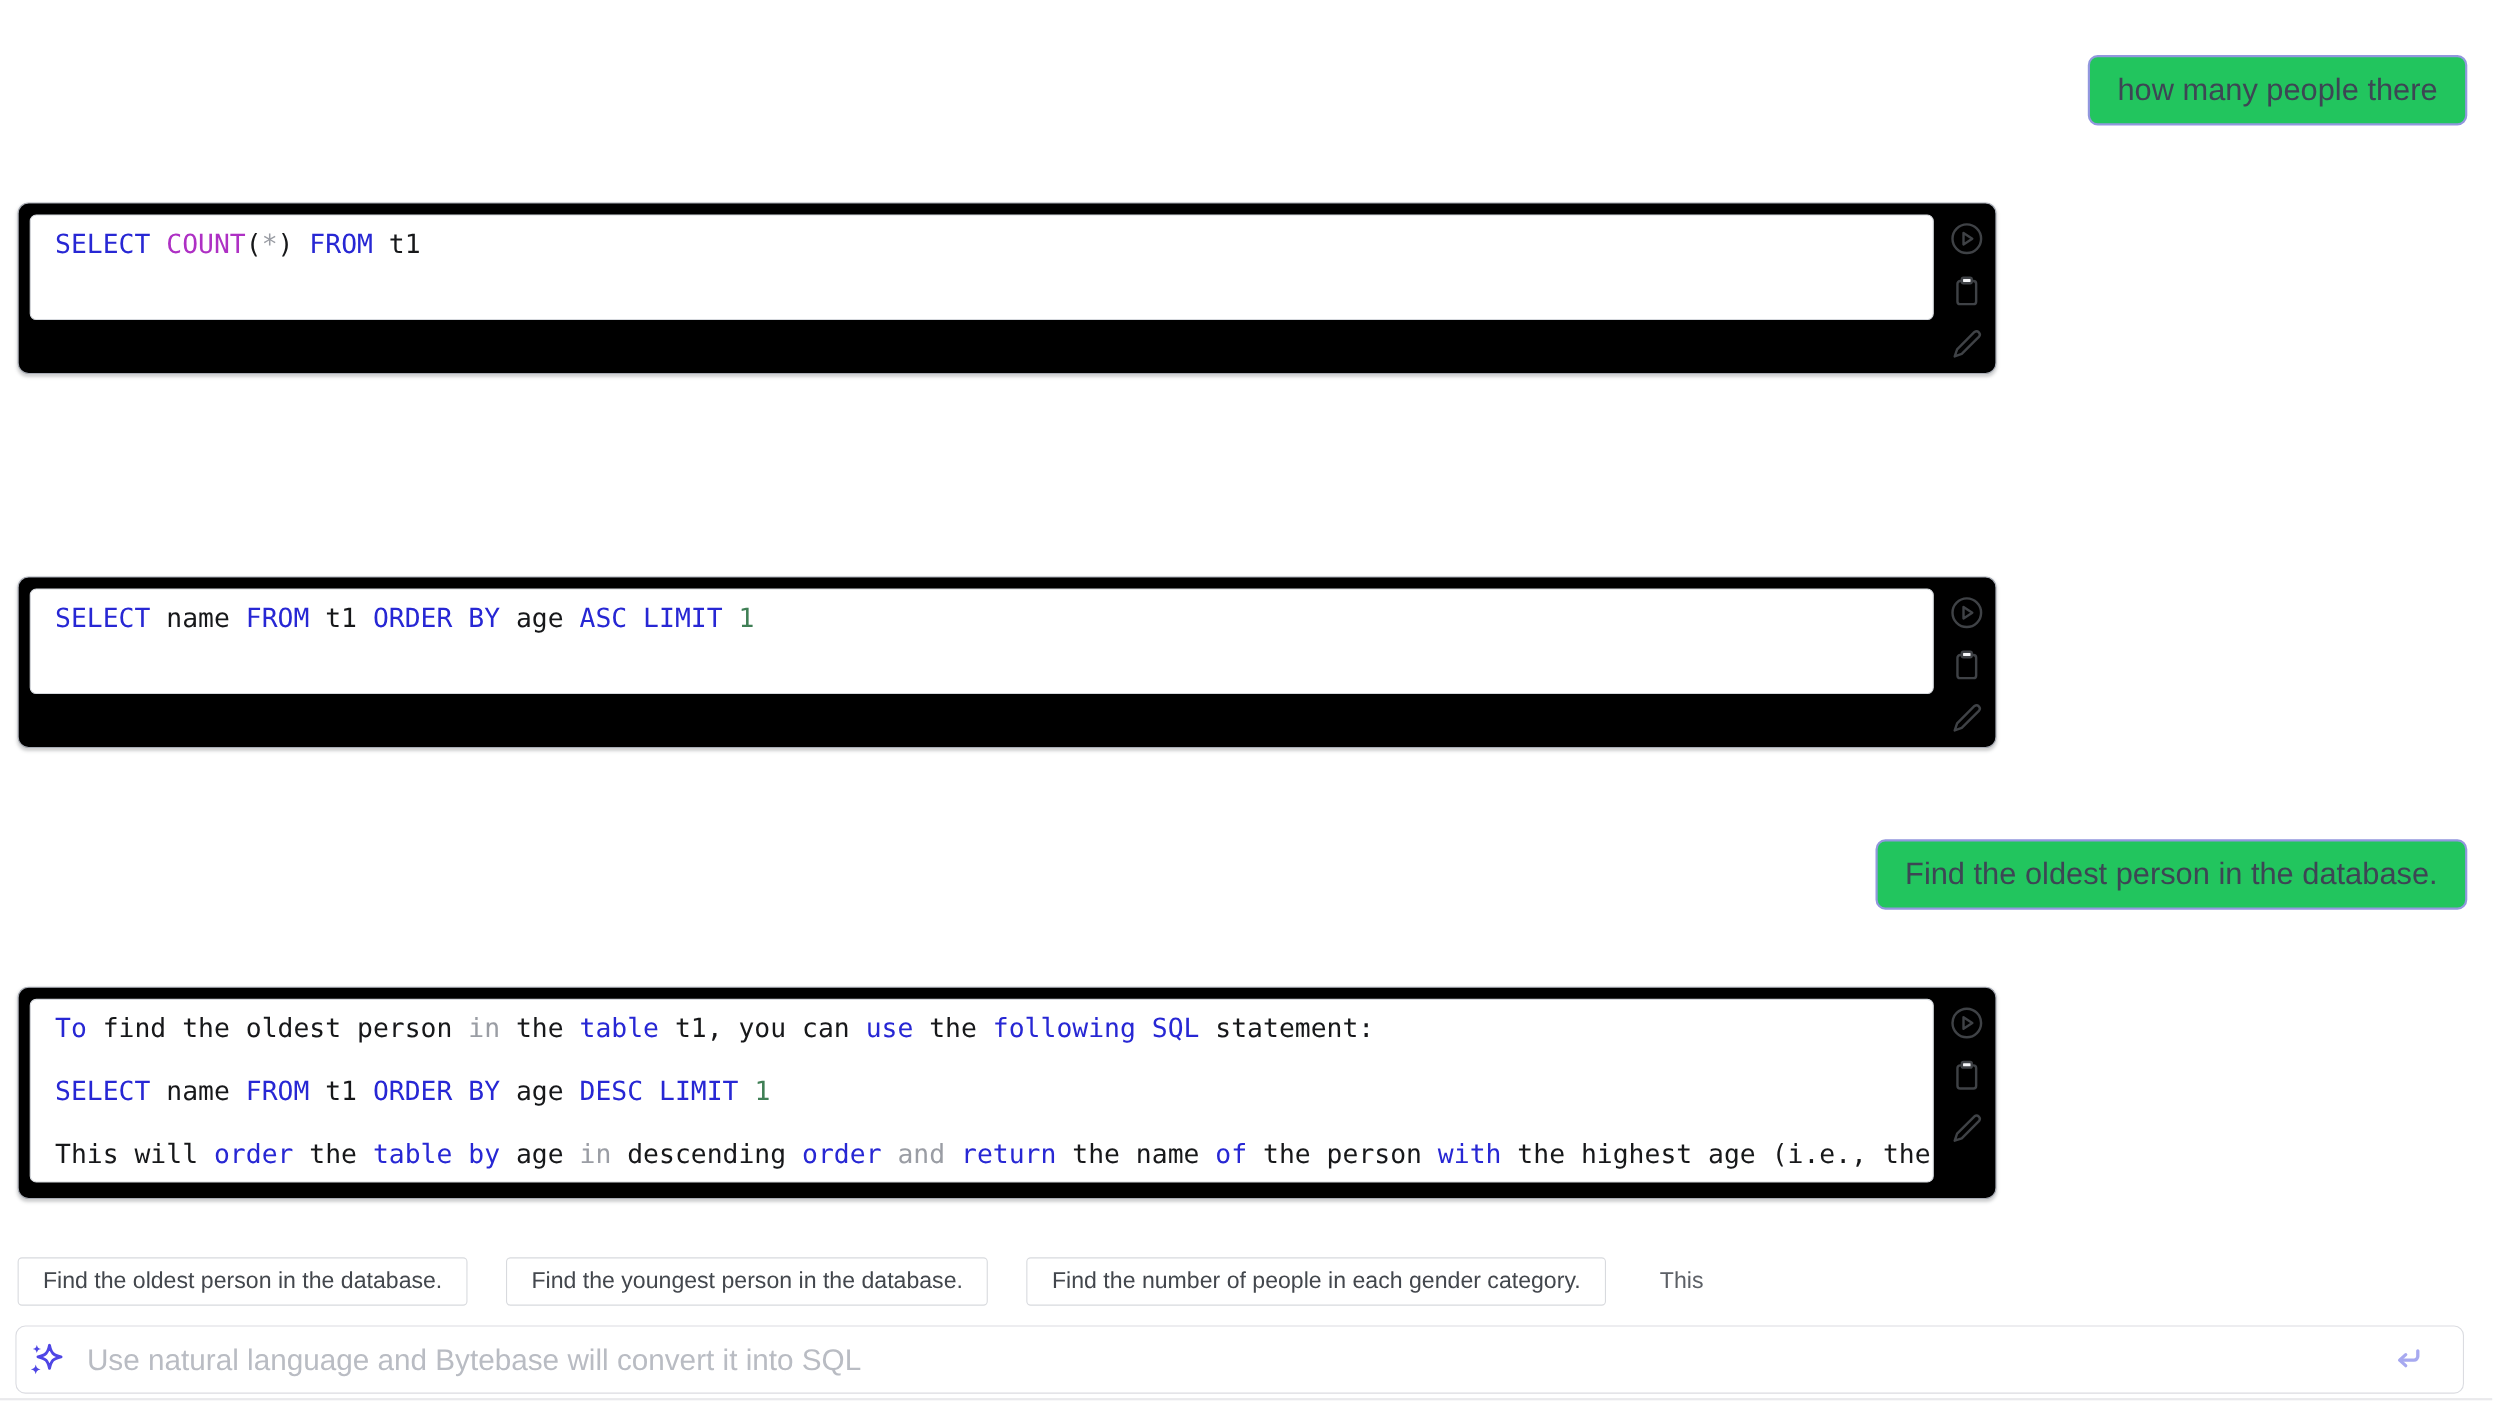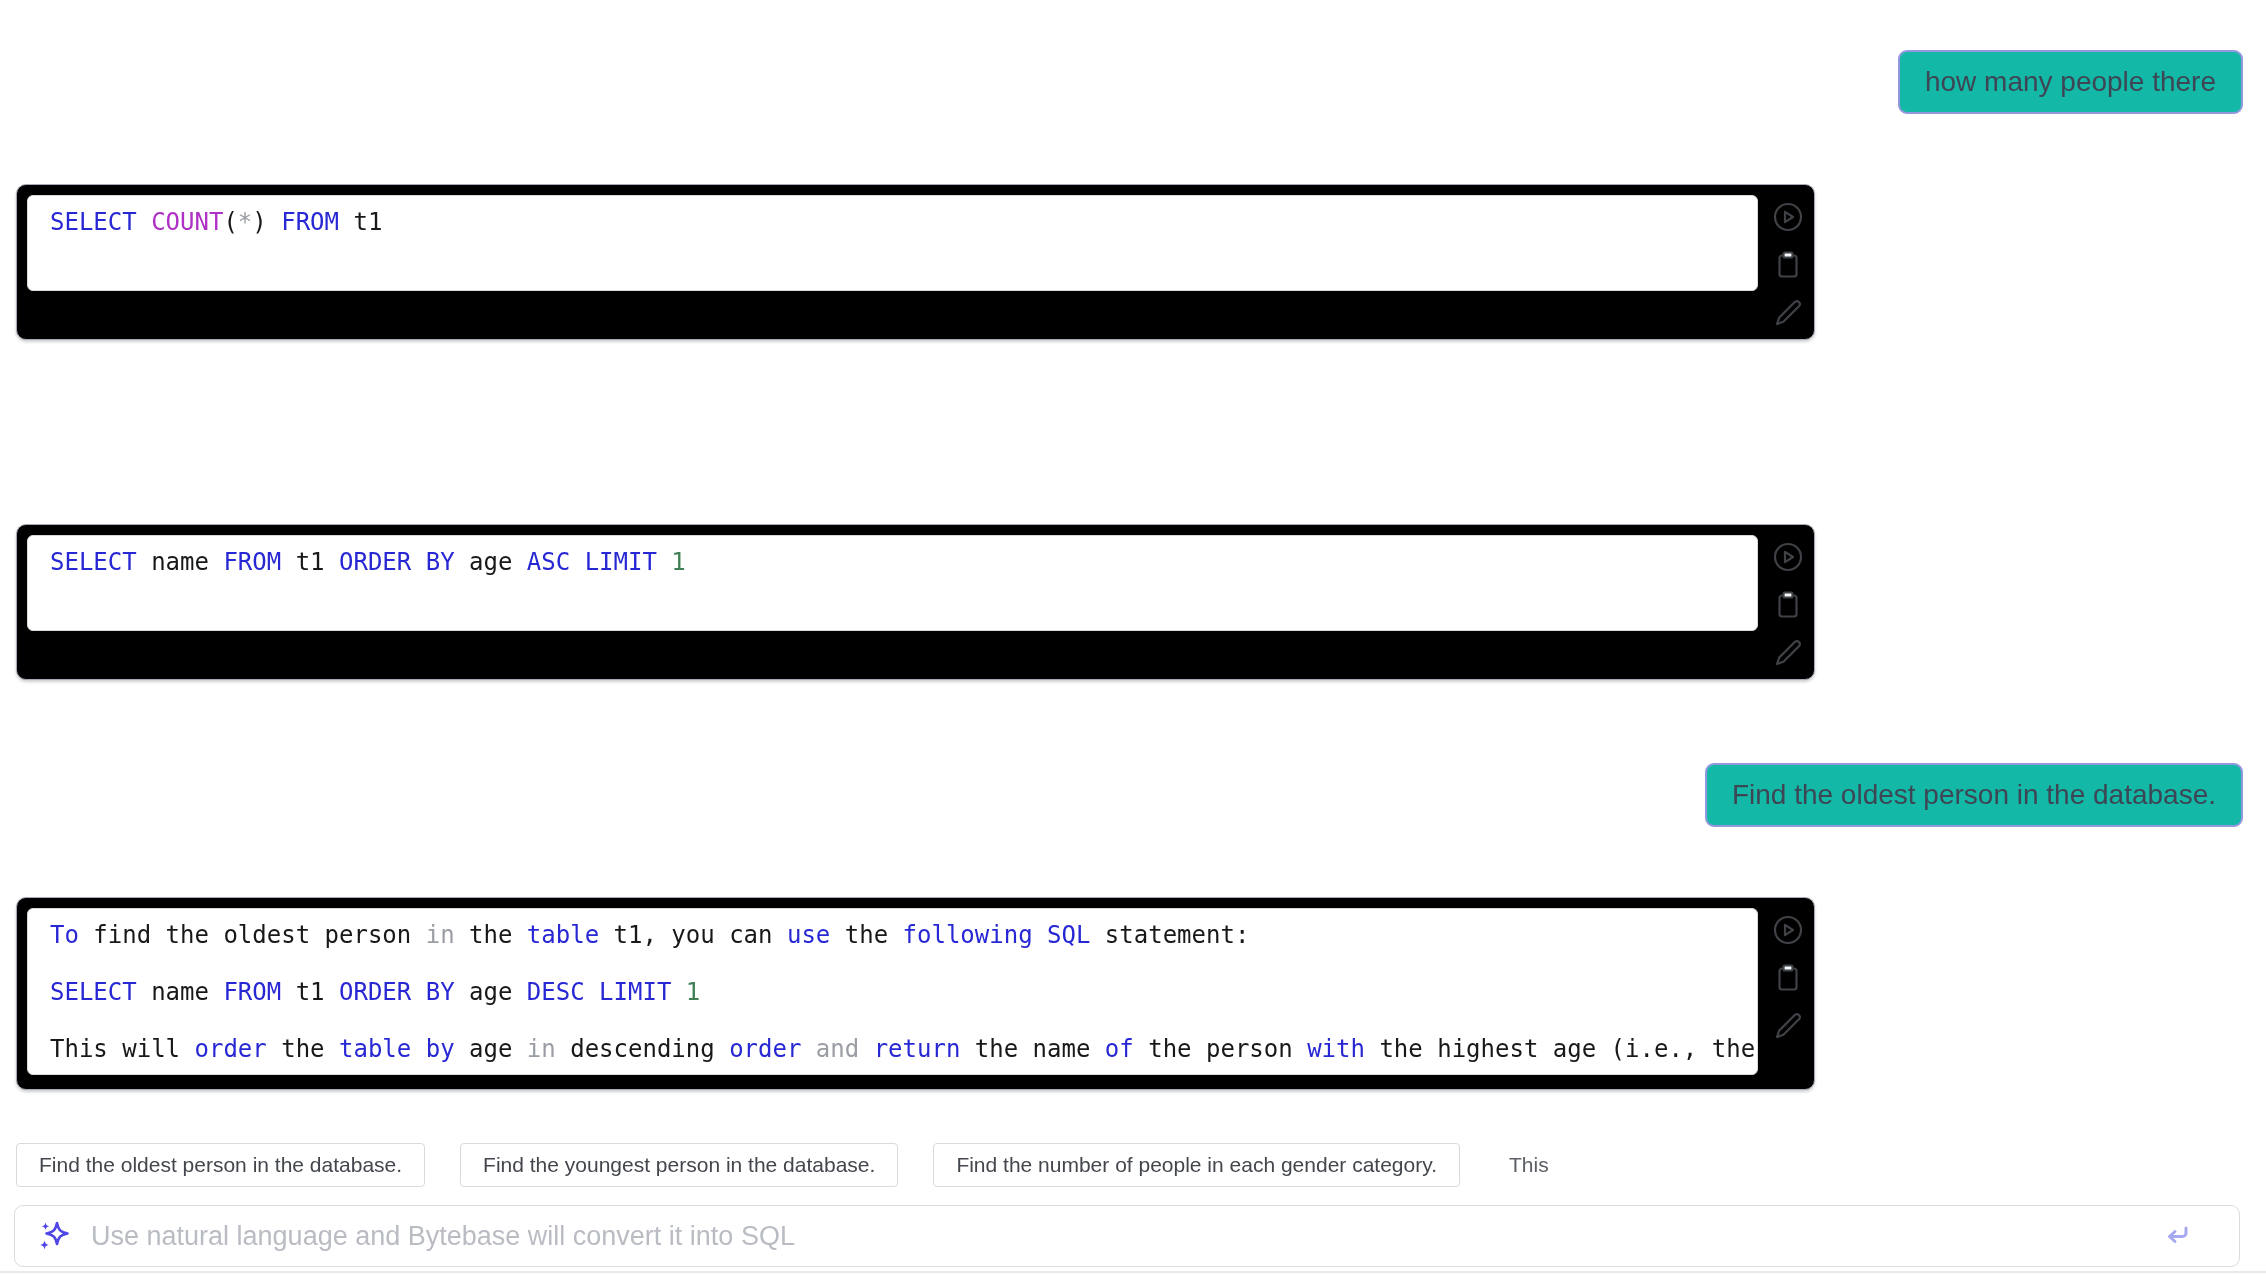--- a/index.html
+++ b/index.html
@@ -1,21 +1,21 @@
 <!DOCTYPE html>
 <html><head>
 <meta charset="utf-8">
 <style>
   html,body{margin:0;padding:0;background:#fff;}
   #page{position:relative;width:2266px;height:1274px;background:#ffffff;overflow:hidden;
         font-family:"Liberation Sans","DejaVu Sans",sans-serif;}
 
   
   .bubble{position:absolute;right:23px;height:60px;line-height:60px;white-space:nowrap;
-          padding:0 25px;background:#14b8a6;border:2px solid #9297de;border-radius:9px;
+          padding:0 25px;background:#22c55e;border:2px solid #9297de;border-radius:9px;
           color:#3d4654;font-size:28px;}
 
   
   .sqlblock{position:absolute;left:16px;width:1799px;background:#000000;
             border:1.5px solid #a8acb5;border-radius:10px;box-sizing:border-box;
             box-shadow:0 2px 3px rgba(60,64,67,.25);}
   .codearea{position:absolute;left:10px;top:10px;right:56px;background:#ffffff;
             border:1px solid #d6d9de;border-radius:6px;box-sizing:border-box;
             padding:8px 0 0 22px;overflow:hidden;}
   .codeline{height:36px;line-height:36px;margin-bottom:21px;white-space:pre;overflow:hidden;
@@ -38,21 +38,21 @@
   .chip{height:44px;line-height:40px;box-sizing:border-box;background:#fff;
         border:1.5px solid #d8dade;border-radius:4px;padding:0 22px;margin-right:35px;
         font-size:21px;color:#43474d;white-space:nowrap;cursor:pointer;}
   .chip3{margin-right:39px;}
   .more{font-size:21px;color:#5c6066;background:none;border:none;padding:0 10px;cursor:pointer;
         font-family:inherit;}
 
   
   .composer{position:absolute;left:14px;top:1205px;width:2226px;height:62px;box-sizing:border-box;
             border:1.5px solid #dbdce1;border-radius:9px;background:#fff;
-            display:flex;align-items:center;padding:0 20px;}
+            display:flex;align-items:center;padding:0 8px;}
   .composer .sparkle{flex:0 0 auto;margin-right:14px;display:flex;}
   .composer input{flex:1 1 auto;border:none;outline:none;font-size:27px;
                   font-family:inherit;color:#3d4654;background:transparent;}
   .composer input::placeholder{color:#b9bcc3;opacity:1;}
   .enterbtn{flex:0 0 auto;background:none;border:none;padding:0;margin-right:22px;cursor:pointer;display:flex;}
 
   .bottom-divider{position:absolute;left:0;right:0;top:1271px;height:2px;background:#e9e9ec;}
 </style>
 </head>
 <body>

